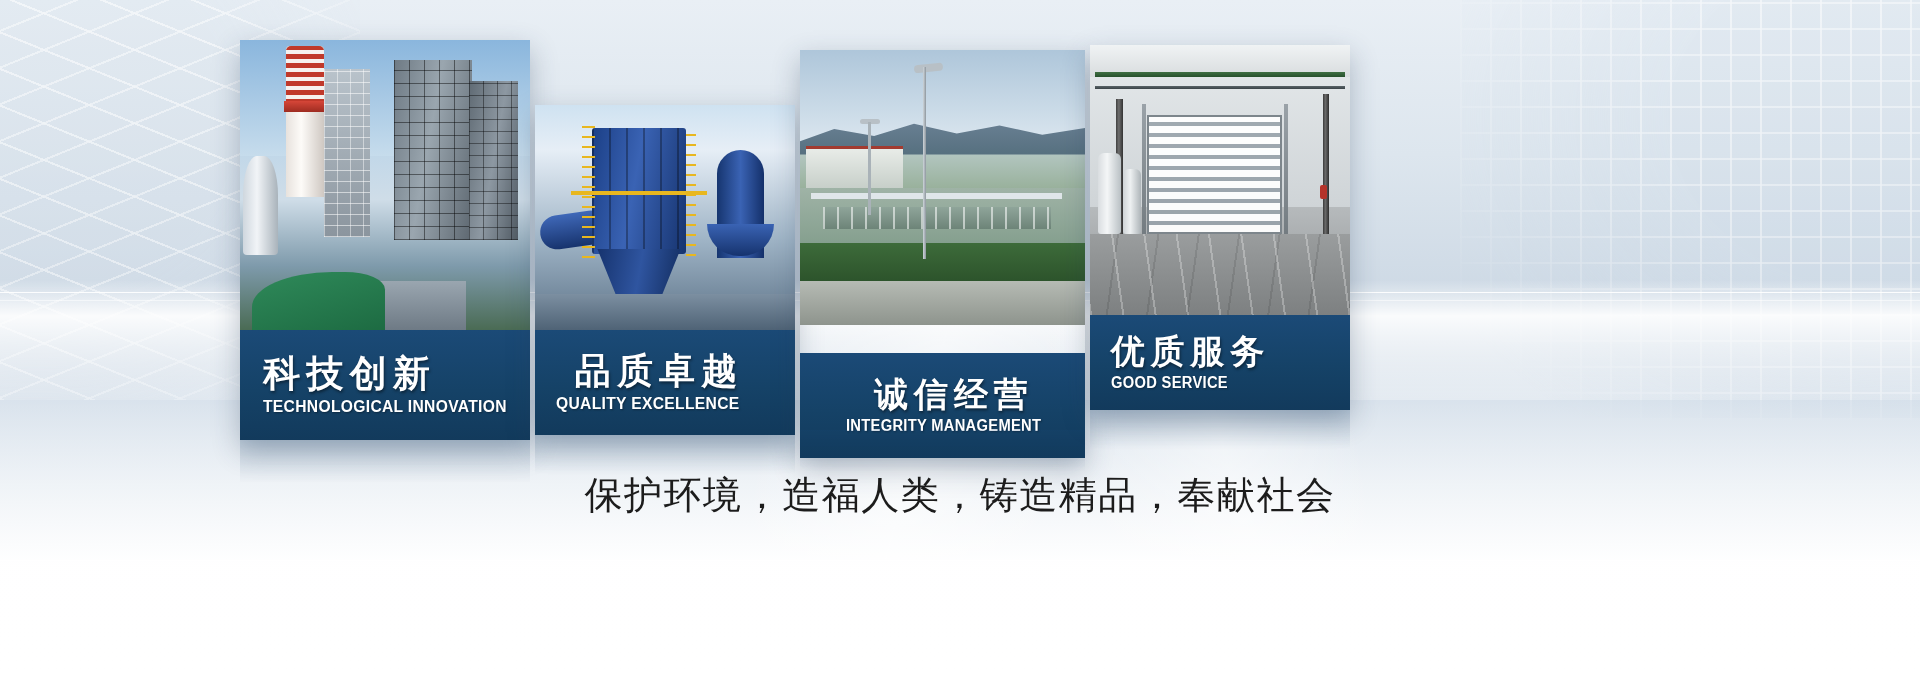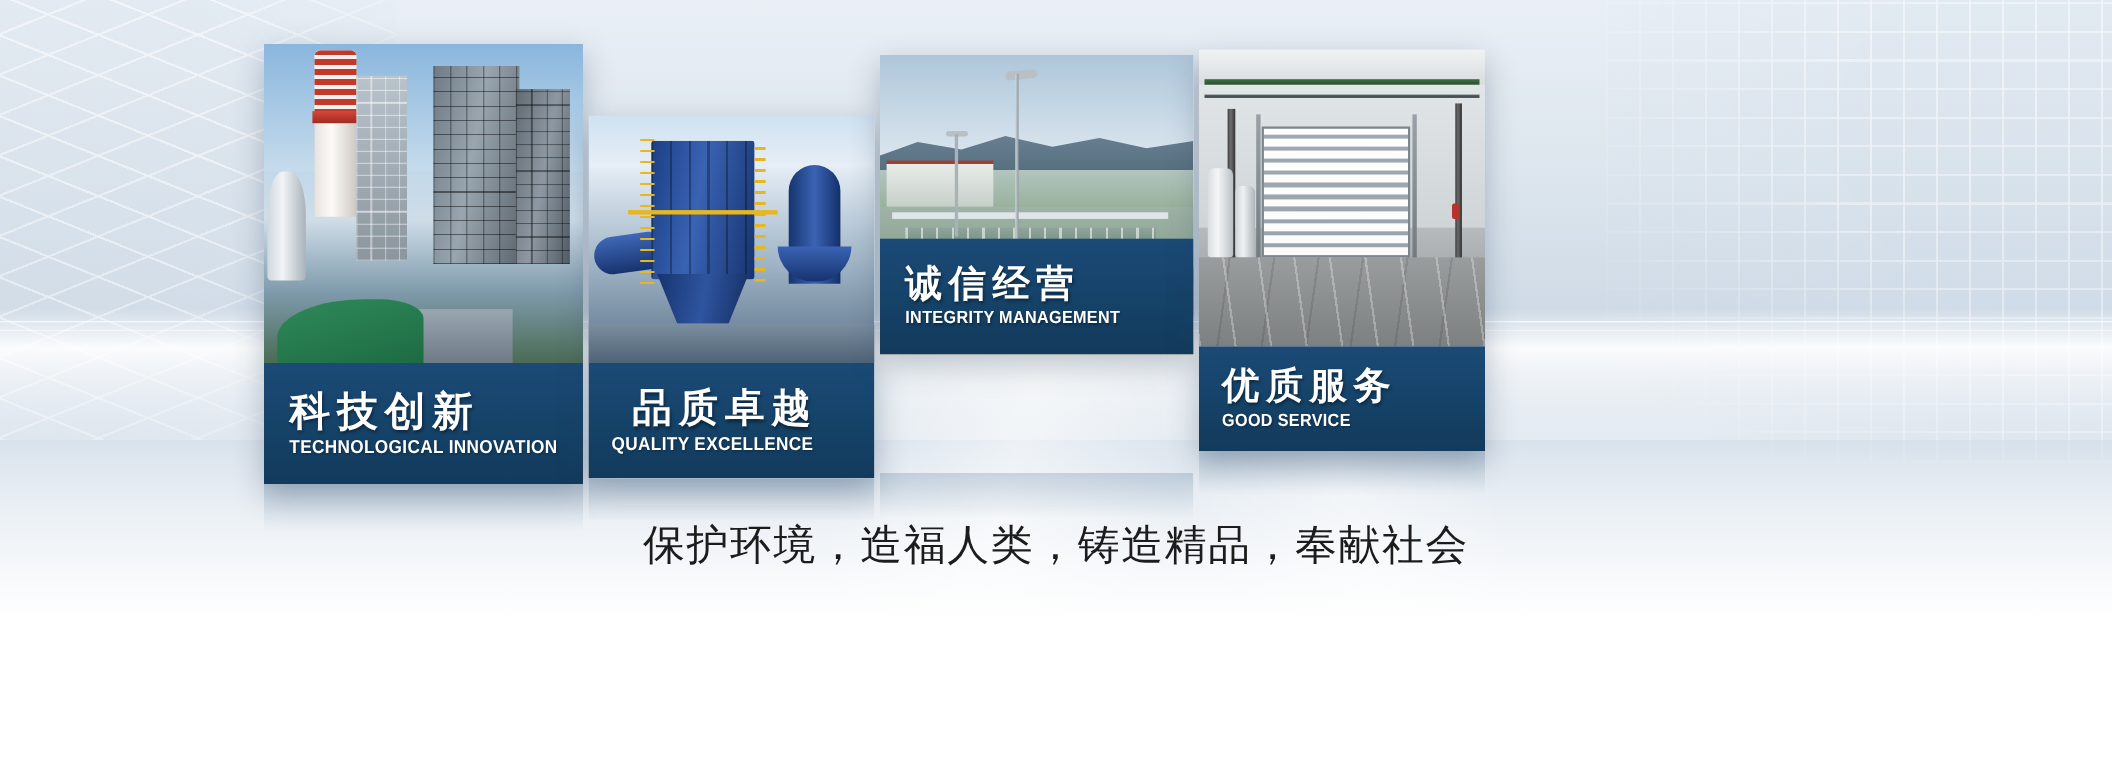--- a/index.html
+++ b/index.html
@@ -292,21 +292,21 @@
         <div class="ladder2"></div>
         <div class="rail"></div>
       <div class="ground"></div>
     </div>
     <div class="band" style="height:105px;">
       <div class="cn" style="font-size:36px;margin-left:19px;">品质卓越</div>
       <div class="en" style="font-size:17px;">QUALITY EXCELLENCE</div>
     </div>
   </div>
 
-  <div class="panel" id="pnl3" style="left:800px; top:50px; width:285px; height:272px;">
+  <div class="panel" id="pnl3" style="left:800px; top:50px; width:285px; height:408px;text-align:center;">
     <div class="photo p3 ph" style="height:275px;">
       <div class="sky"></div>
         <div class="hills"></div>
         <div class="bldg"></div>
       <div class="pool"></div>
         <div class="pool-rail"></div>
         <div class="walk"></div>
       <div class="hedge"></div>
         <div class="road"></div>
       <div class="lamp2h"></div>

